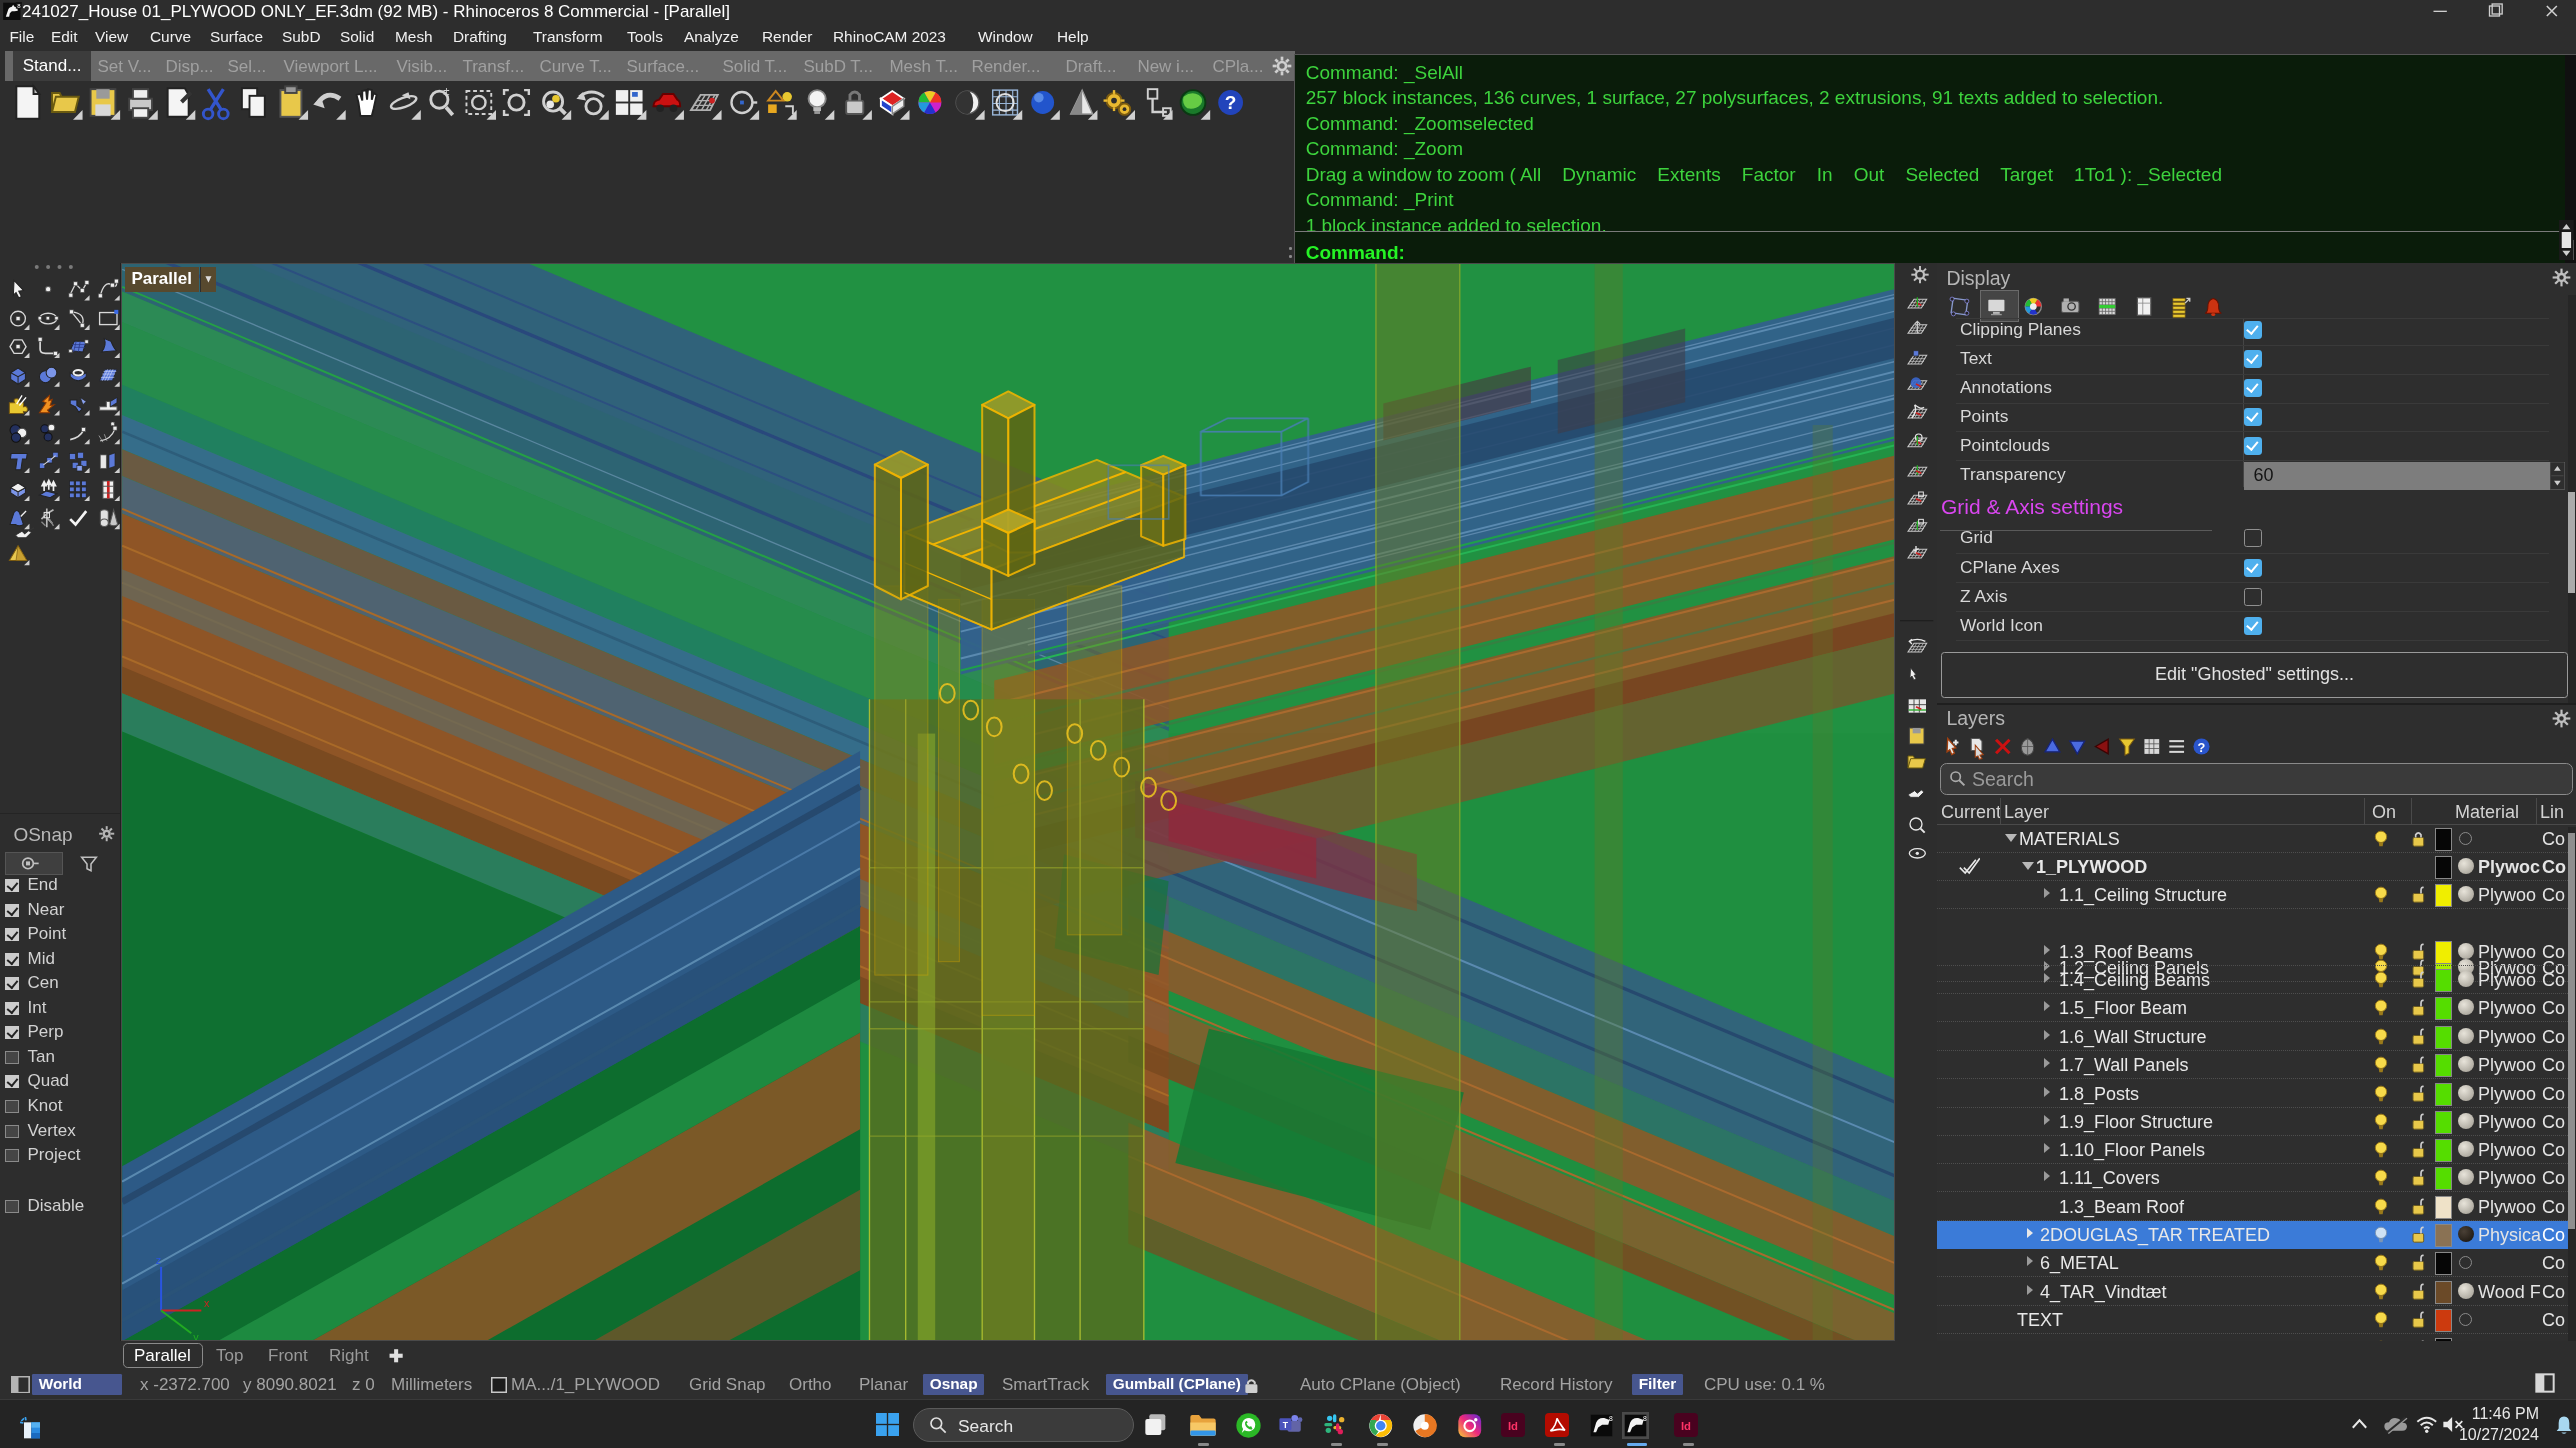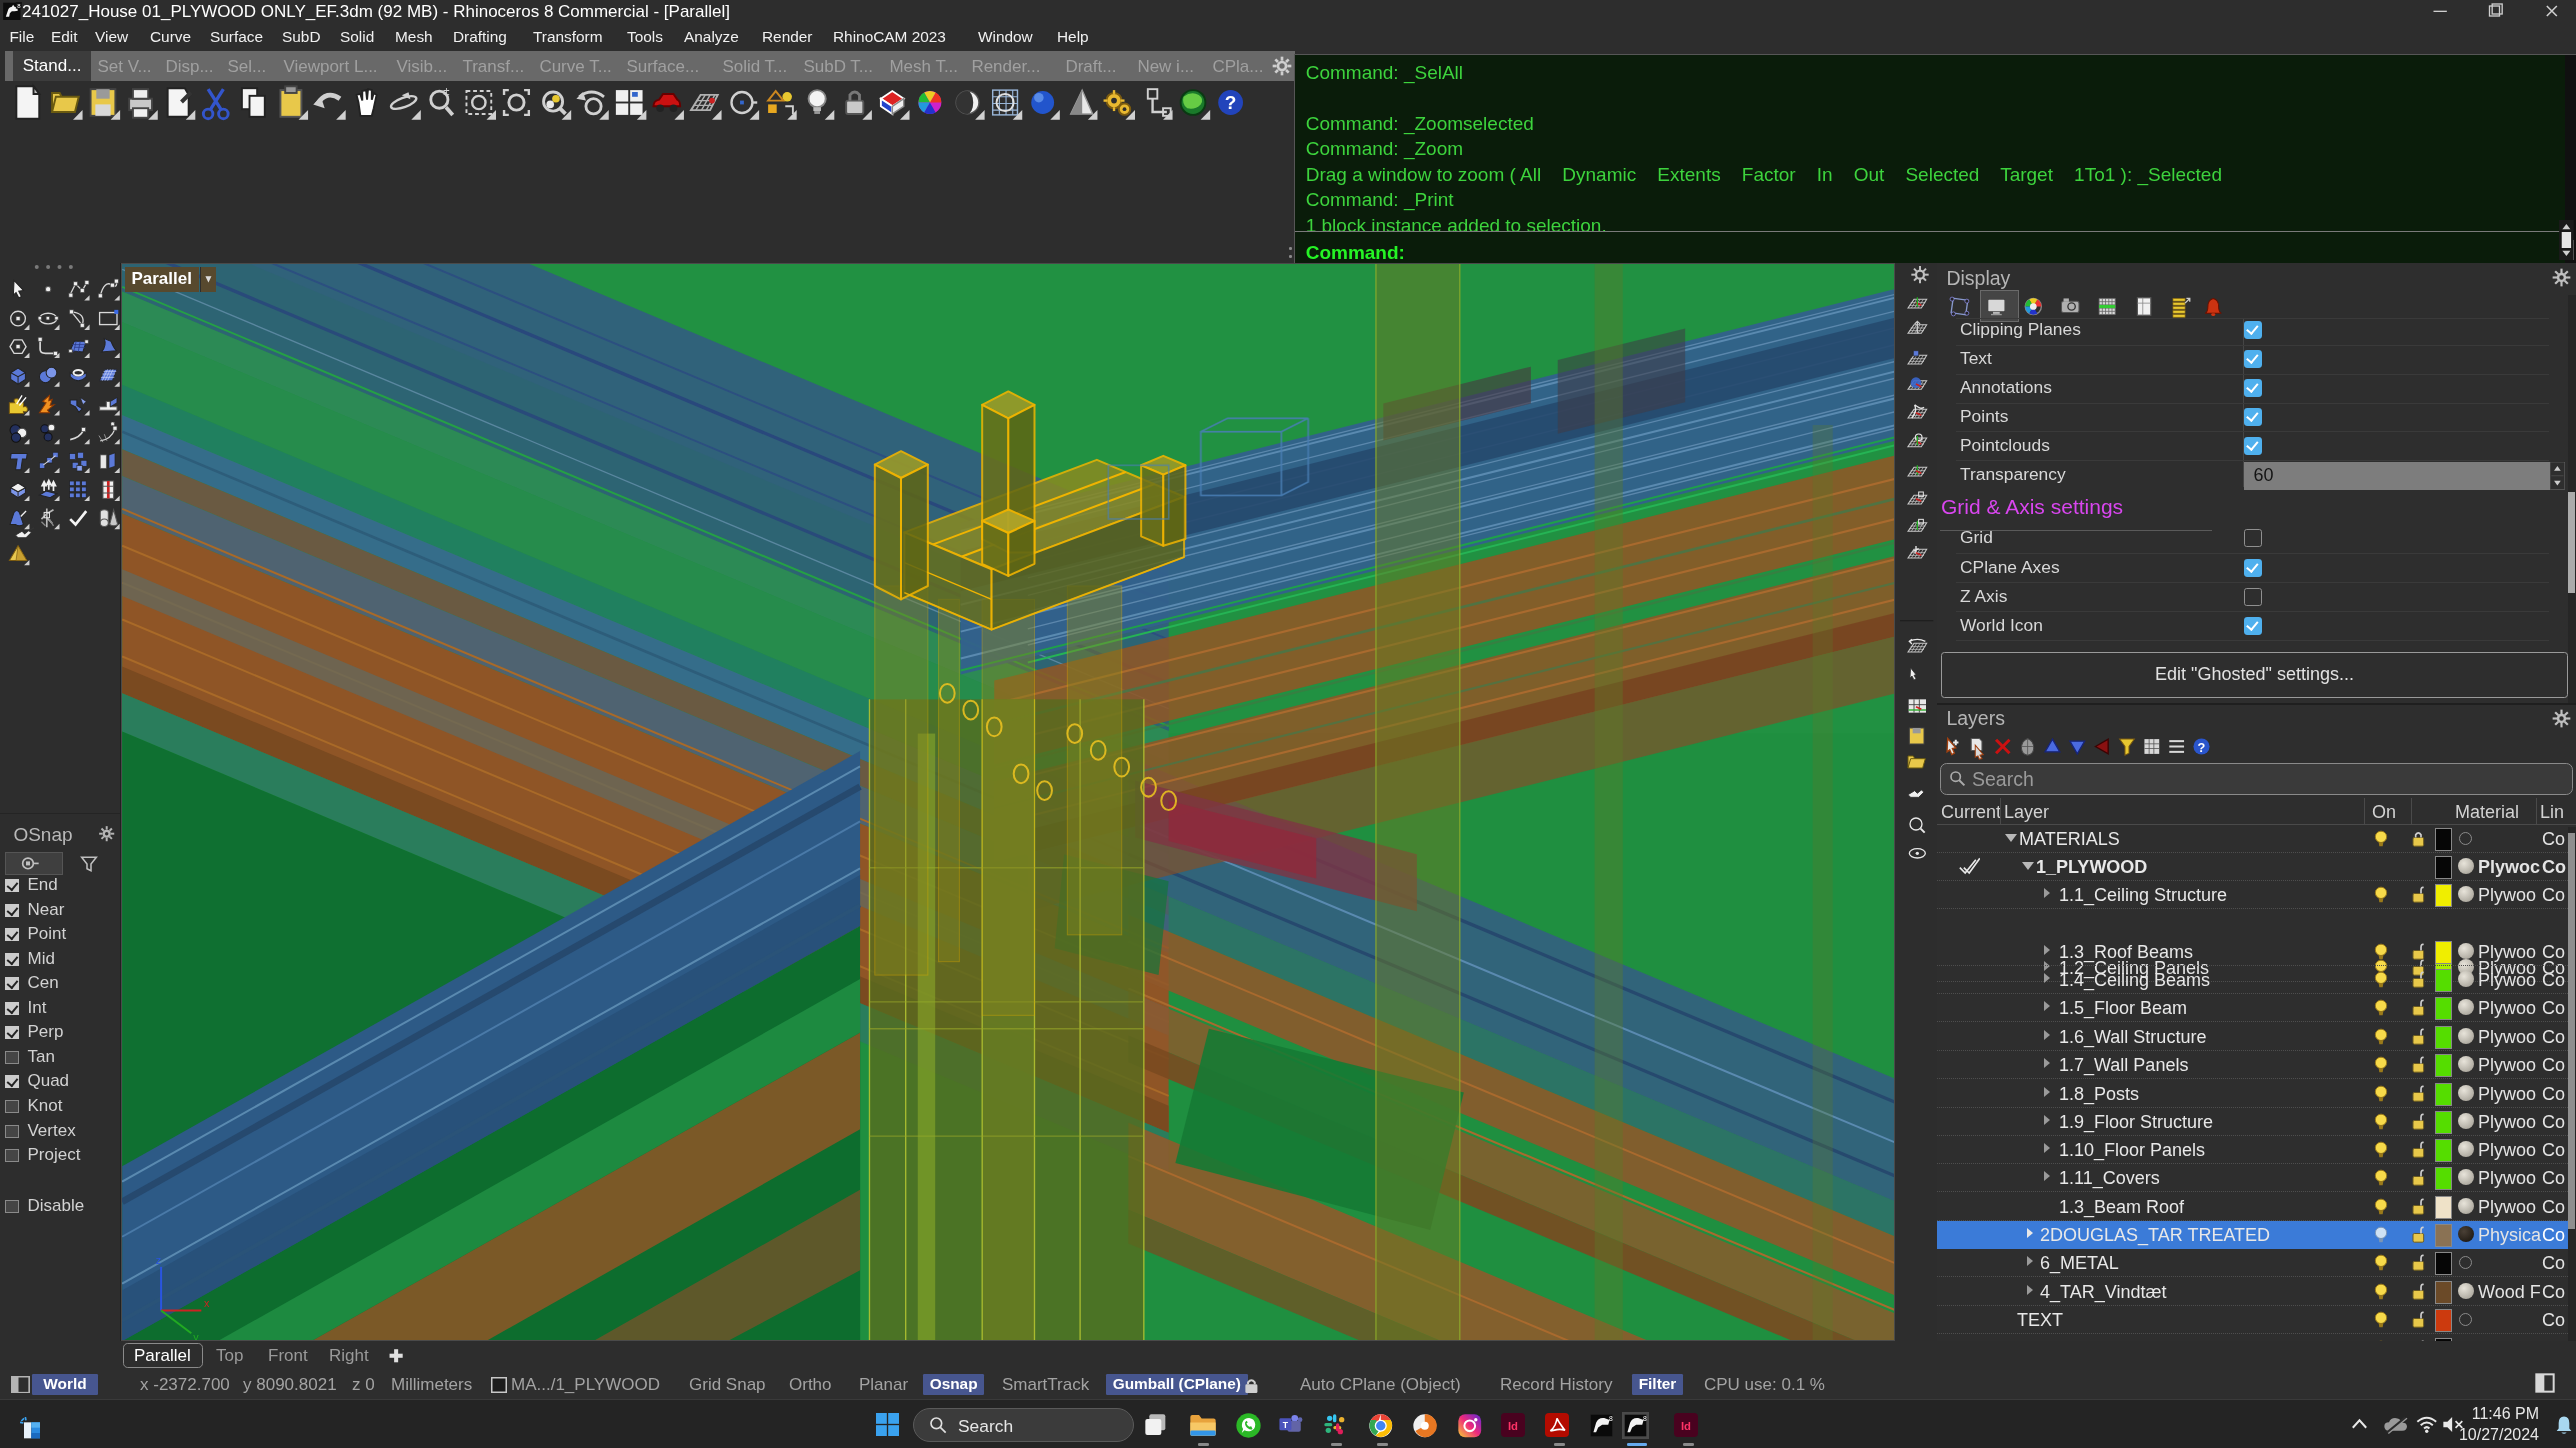--- a/index.html
+++ b/index.html
@@ -320,20 +320,21 @@
         <g transform="translate(1823,29) scale(1.42)">
           <circle cx="0" cy="0" r="13" fill="#2244bb"></circle>
           <text x="0" y="7" font-size="20" font-weight="bold" fill="#fff" text-anchor="middle">?</text>
         </g>
       </svg></div>
   <div class="abs" style="left:1289px;top:247px;width:2.7px;height:2.7px;background:#8a8a8a;border-radius:50%"></div>
     <div class="abs" style="left:1289px;top:255px;width:2.7px;height:2.7px;background:#8a8a8a;border-radius:50%"></div>
     <div class="abs" style="left:1289px;top:263px;width:2.7px;height:2.7px;background:#8a8a8a;border-radius:50%"></div>
     <div class="abs" id="console">
     <div class="ln" style="top:6.7px">Command: _SelAll</div>
+    <div class="ln" style="top:32px">257 block instances, 136 curves, 1 surface, 27 polysurfaces, 2 extrusions, 91 texts added to selection.</div>
     <div class="ln" style="top:58px">Command: _Zoomselected</div>
     <div class="ln" style="top:83px">Command: _Zoom</div>
     <div class="ln" style="top:109px">Drag a window to zoom ( All&nbsp;&nbsp;&nbsp; Dynamic&nbsp;&nbsp;&nbsp; Extents&nbsp;&nbsp;&nbsp; Factor&nbsp;&nbsp;&nbsp; In&nbsp;&nbsp;&nbsp; Out&nbsp;&nbsp;&nbsp; Selected&nbsp;&nbsp;&nbsp; Target&nbsp;&nbsp;&nbsp; 1To1 ): _Selected</div>
     <div class="ln" style="top:134px">Command: _Print</div>
     <div class="ln" style="top:160px">1 block instance added to selection.</div>
     <div class="sep"></div>
     <div class="ln prompt" style="top:187px">Command:</div>
     <div style="position:absolute;right:0;top:0;width:11.4px;height:209px;background:#101010"></div>
       <div style="position:absolute;right:2px;top:185px;width:7.4px;height:20px;background:#e8e8e8"></div>
       <svg class="abs" style="left:1264px;top:165px" width="14.8" height="40" viewBox="0 0 22 60">
@@ -1377,21 +1378,21 @@
     <span style="left:268px">Front</span>
     <span style="left:329px">Right</span>
     <span style="left:389px;color:#e0e0e0;font-weight:bold">✚</span>
     <span style="position:absolute;left:123px;top:2px;width:80px;height:25px;border:1.3px solid #8a8a8a;border-radius:4.7px"></span>
   </div>
   <div class="abs" id="statusbar">
       <svg class="abs" style="left:10.7px;top:6px" width="19" height="17.4" viewBox="0 0 28 26">
         <rect x="1" y="1" width="26" height="24" fill="none" stroke="#b4b4b4" stroke-width="2.5"></rect>
         <rect x="1" y="1" width="10" height="24" fill="#b4b4b4"></rect>
       </svg>
-      <span class="pill" style="left:32px;width:66px;text-align:center;font-weight:bold">World</span>
+      <span class="pill" style="left:32px;width:90px;text-align:left;font-weight:bold">World</span>
       <span style="left:140px">x -2372.700</span>
       <span style="left:243px">y 8090.8021</span>
       <span style="left:352px">z 0</span>
       <span style="left:391px">Millimeters</span>
       <svg class="abs" style="left:491px;top:7.4px" width="16" height="16" viewBox="0 0 24 24">
         <rect x="1" y="1" width="22" height="22" fill="#1c1c1c" stroke="#c8c8c8" stroke-width="2.5"></rect>
       </svg>
       <span style="left:511px">MA.../1_PLYWOOD</span>
       <span style="left:689px">Grid Snap</span>
       <span style="left:789px">Ortho</span>

